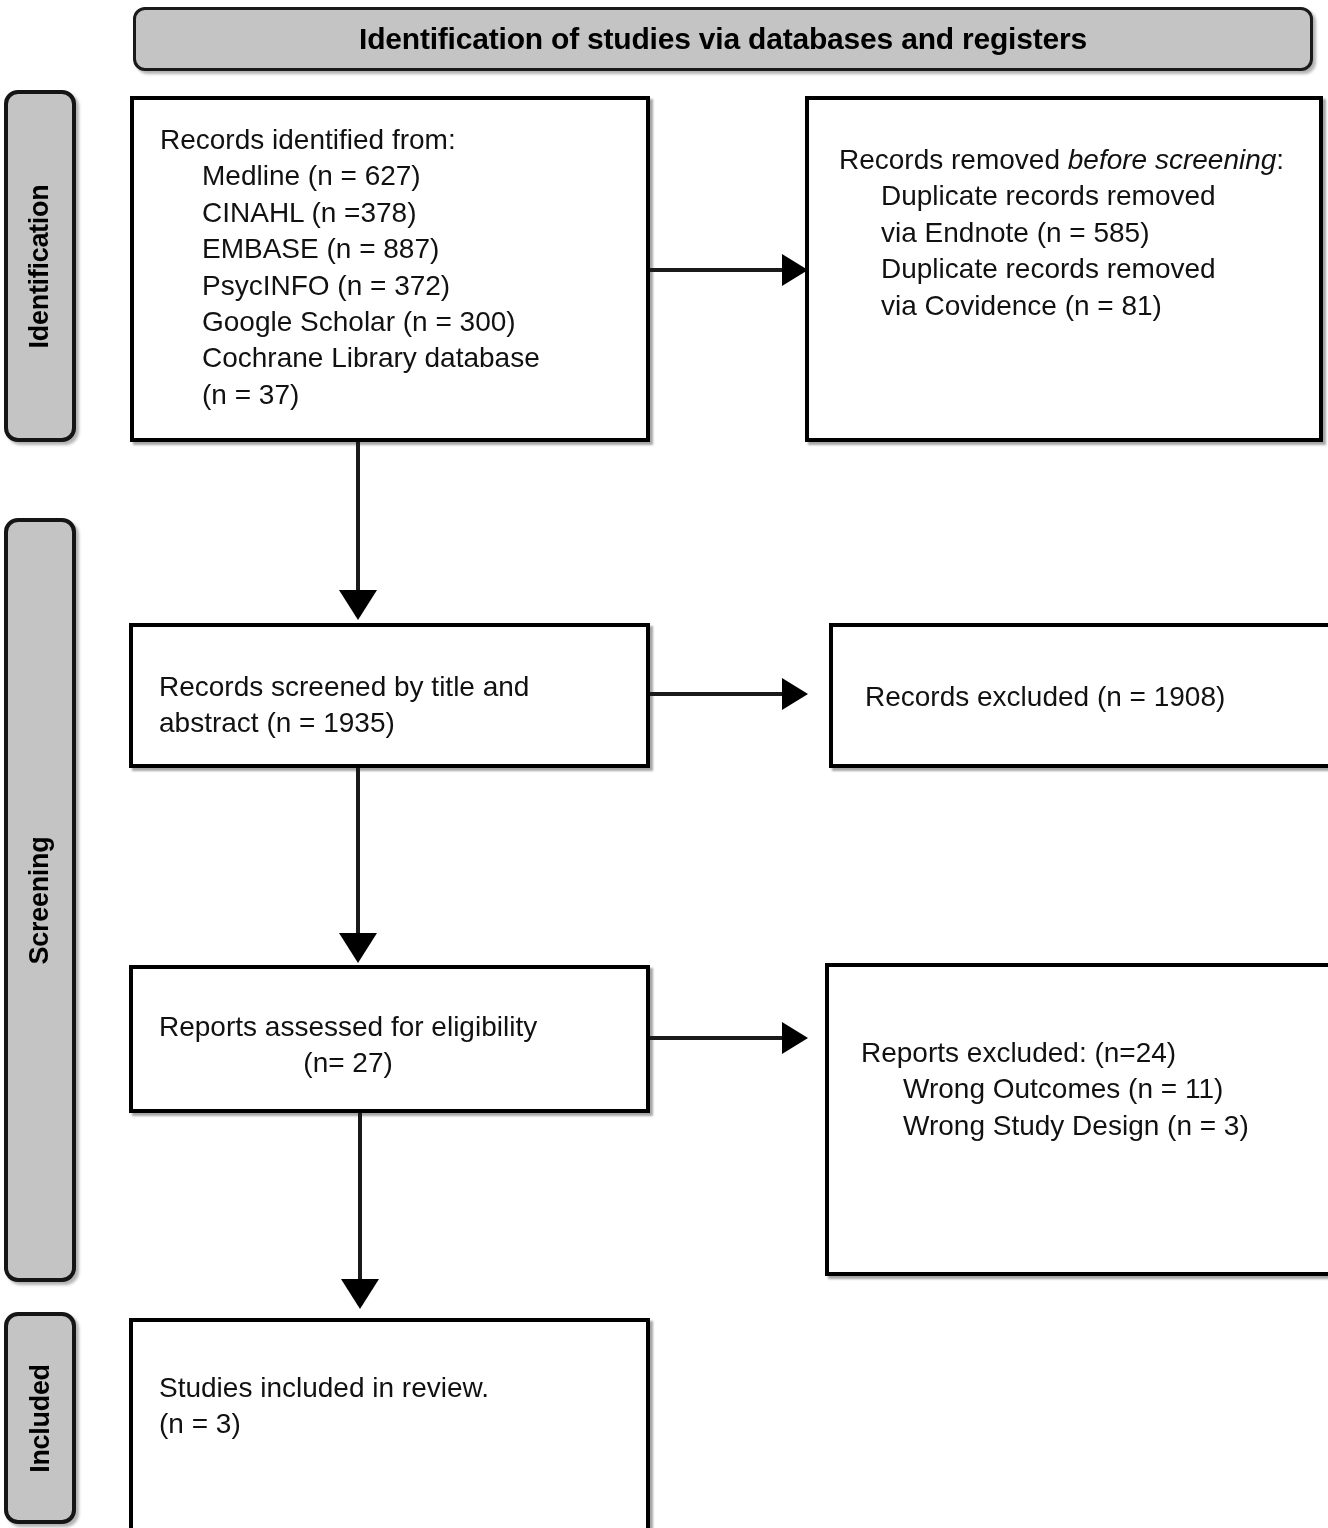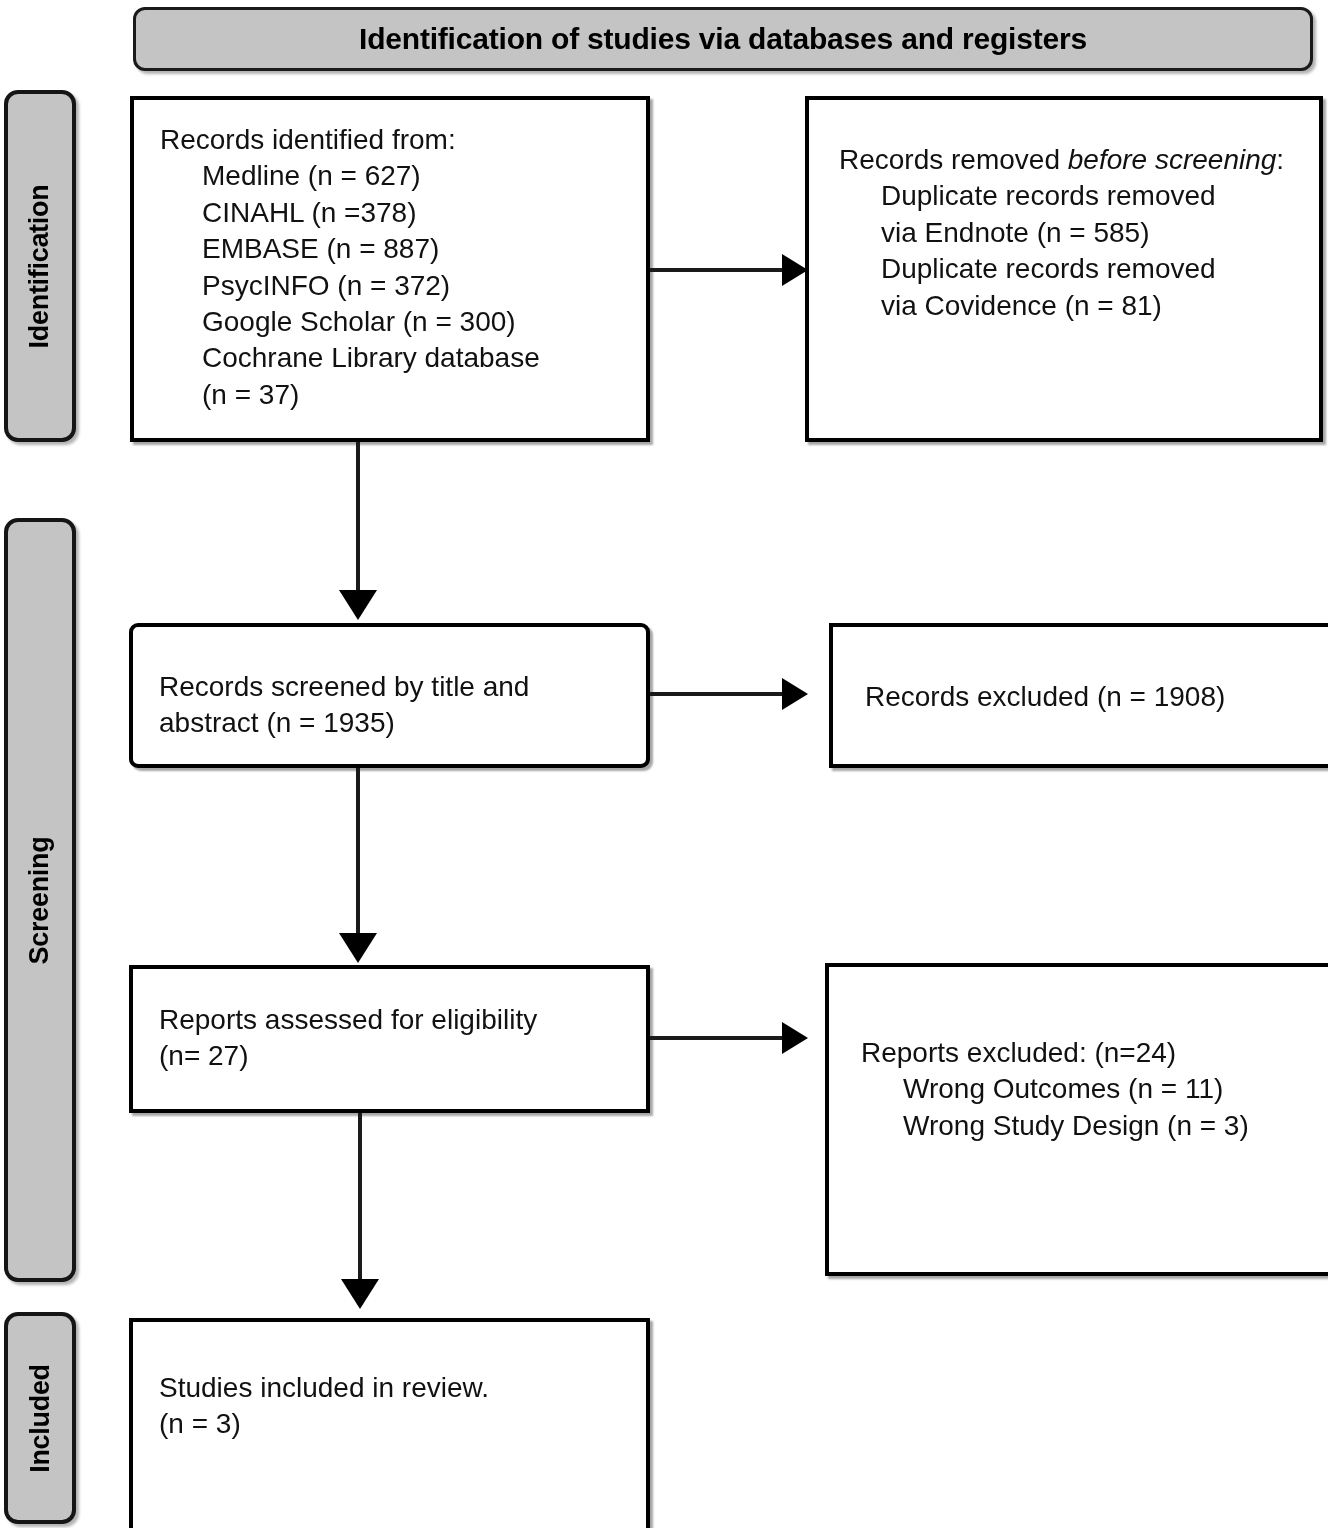--- a/index.html
+++ b/index.html
@@ -90,33 +90,33 @@
     left: 130px; top: 96px; width: 520px; height: 346px;
   }
   #box-identified .box-text { position: absolute; left: 26px; top: 22px; }
 
   #box-removed {
     left: 805px; top: 96px; width: 518px; height: 346px;
   }
   #box-removed .box-text { position: absolute; left: 30px; top: 42px; }
 
   #box-screened {
-    left: 129px; top: 623px; width: 521px; height: 145px; border-radius: 9px;
+    left: 129px; top: 623px; width: 521px; height: 145px;
   }
   #box-screened .box-text { position: absolute; left: 26px; top: 42px; }
 
   #box-excluded-screen {
     left: 805px; top: 623px; width: 518px; height: 145px; margin-left: 24px;
   }
   #box-excluded-screen .box-text { position: absolute; left: 32px; top: 52px; }
 
   #box-eligibility {
     left: 129px; top: 965px; width: 521px; height: 148px;
   }
-  #box-eligibility .box-text { position: absolute; left: 26px; top: 33px; }
+  #box-eligibility .box-text { position: absolute; left: 26px; top: 40px; text-align: center; }
 
   #box-excluded-reports {
     left: 805px; top: 963px; width: 518px; height: 313px; margin-left: 20px;
   }
   #box-excluded-reports .box-text { position: absolute; left: 32px; top: 68px; }
 
   #box-included {
     left: 129px; top: 1318px; width: 521px; height: 236px;
   }
   #box-included .box-text { position: absolute; left: 26px; top: 48px; }

